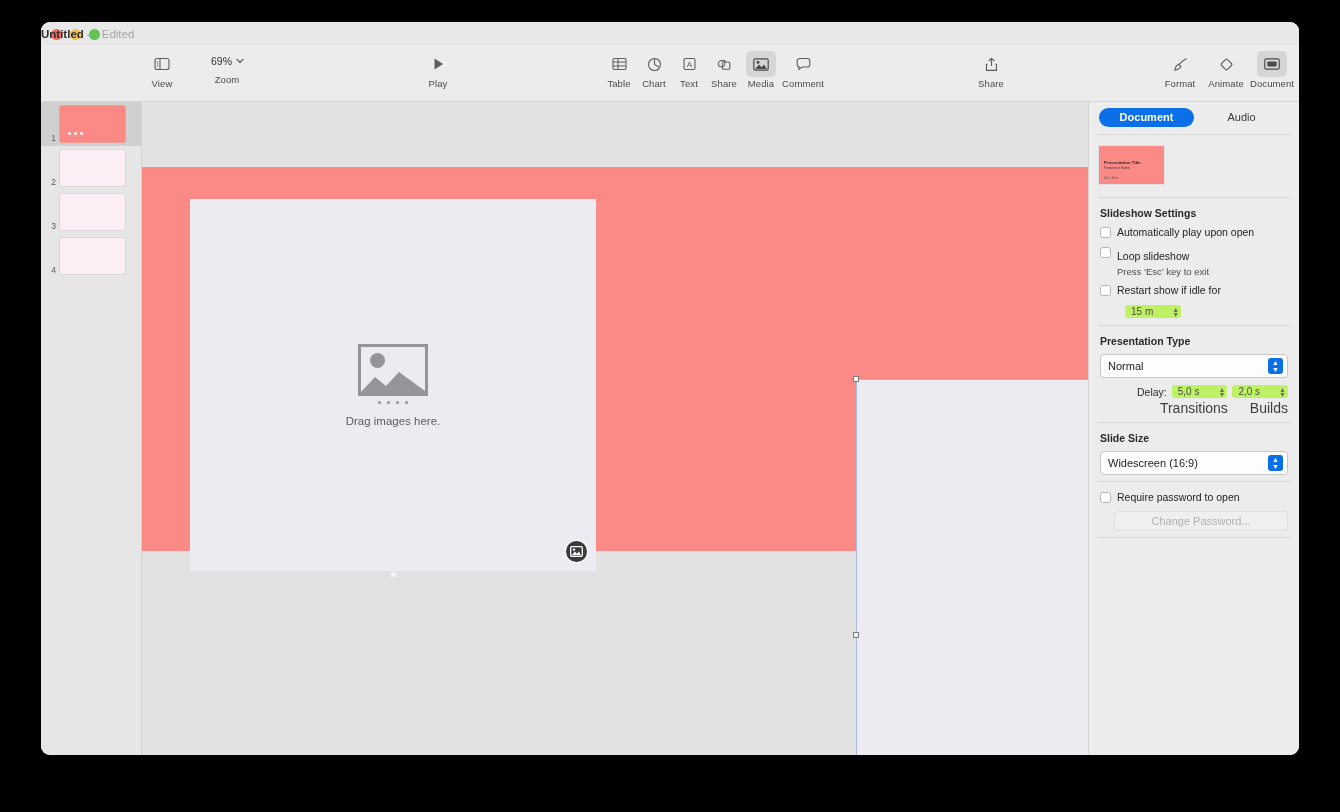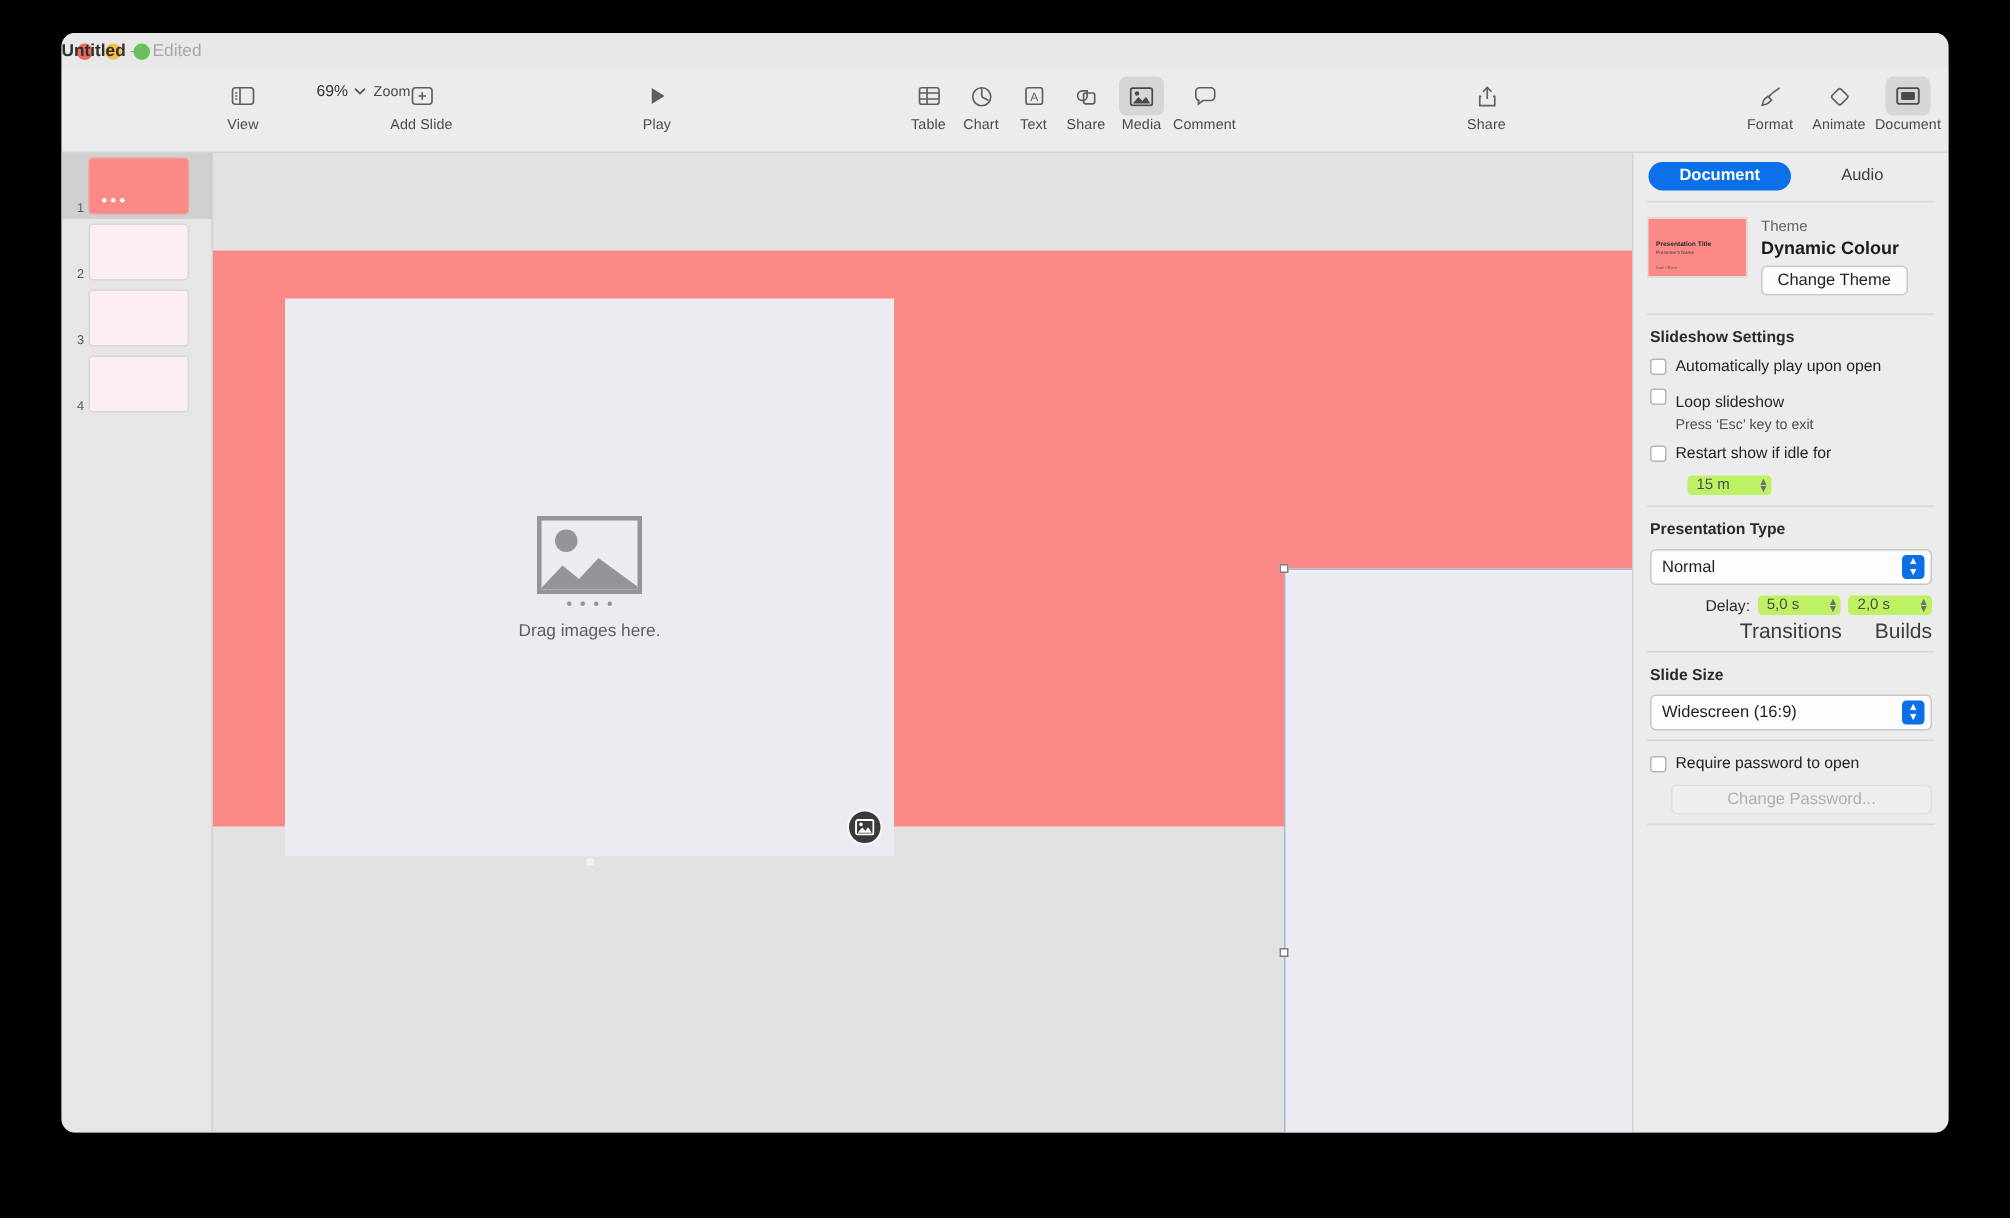--- a/index.html
+++ b/index.html
@@ -58,21 +58,21 @@
     height: 26px; display: flex; align-items: center; justify-content: center;
     color: #5e5e5e;
   }
   .tb-glyph.boxed {
     padding: 2px 7px; border-radius: 5px; background: #d6d6d6;
   }
   .tb-label { font-size: 9.5px; color: #4a4a4a; margin-top: 1px; letter-spacing: .1px; }
 
   .zoom-ctl {
     position: absolute;
-    display: flex; flex-direction: row; align-items: center;
+    display: flex; flex-direction: column; align-items: center;
   }
   .zoom-btn {
     display: flex; align-items: center; gap: 4px;
     font-size: 10.5px; color: #333;
     padding: 2px 5px 2px 6px;
     height: 20px; margin-top: 3px;
   }
 
   
   .body-area {
@@ -268,30 +268,20 @@
     <div class="zoom-ctl" style="left:164px; top:3px;">
       <div class="zoom-btn">
         <span>69%</span>
         <svg width="8" height="6" viewBox="0 0 8 6">
           <path d="M1 1.4 L4 4.4 L7 1.4" stroke="#4a4a4a" stroke-width="1.1" fill="none" stroke-linecap="round"></path>
         </svg>
       </div>
       <span class="tb-label" style="margin-top:3px;">Zoom</span>
     </div>
 
-    <div class="tb-item" style="left:180px; top:6px; width:120px;">
-      <span class="tb-glyph">
-        <svg width="15" height="14" viewBox="0 0 15 14" fill="none" stroke="#5e5e5e" stroke-width="1.1">
-          <rect x="1" y="1.5" width="13" height="11" rx="2"></rect>
-          <line x1="7.5" y1="4.5" x2="7.5" y2="9.5"></line>
-            <line x1="5" y1="7" x2="10" y2="7"></line>
-        </svg>
-      </span>
-      <span class="tb-label">Add Slide</span>
-    </div>
 
     <div class="tb-item" style="left:368px; top:6px;">
       <span class="tb-glyph">
         <svg width="13" height="14" viewBox="0 0 13 14">
             <path d="M2.5 1.6 L11 7 L2.5 12.4 Z" fill="#5e5e5e"></path>
           </svg>
       </span>
       <span class="tb-label">Play</span>
     </div>
 
@@ -480,25 +470,20 @@
         <div class="insp-tab">Audio</div>
       </div>
       <div class="sep"></div>
 
       <div class="theme-block">
         <div class="theme-thumb">
           <span class="tt-title">Presentation Title</span>
           <span class="tt-sub">Presenter's Name</span>
           <span class="tt-foot">Date / Event</span>
         </div>
-        <div class="theme-meta">
-          <div class="theme-label">Theme</div>
-          <div class="theme-name">Dynamic Colour</div>
-          <div class="btn">Change Theme</div>
-        </div>
       </div>
       <div class="sep"></div>
 
       <div class="section">
         <div class="sec-title">Slideshow Settings</div>
 
         <div class="check-row">
           <span class="cbox"></span>
           <span class="check-label">Automatically play upon open</span>
         </div>

